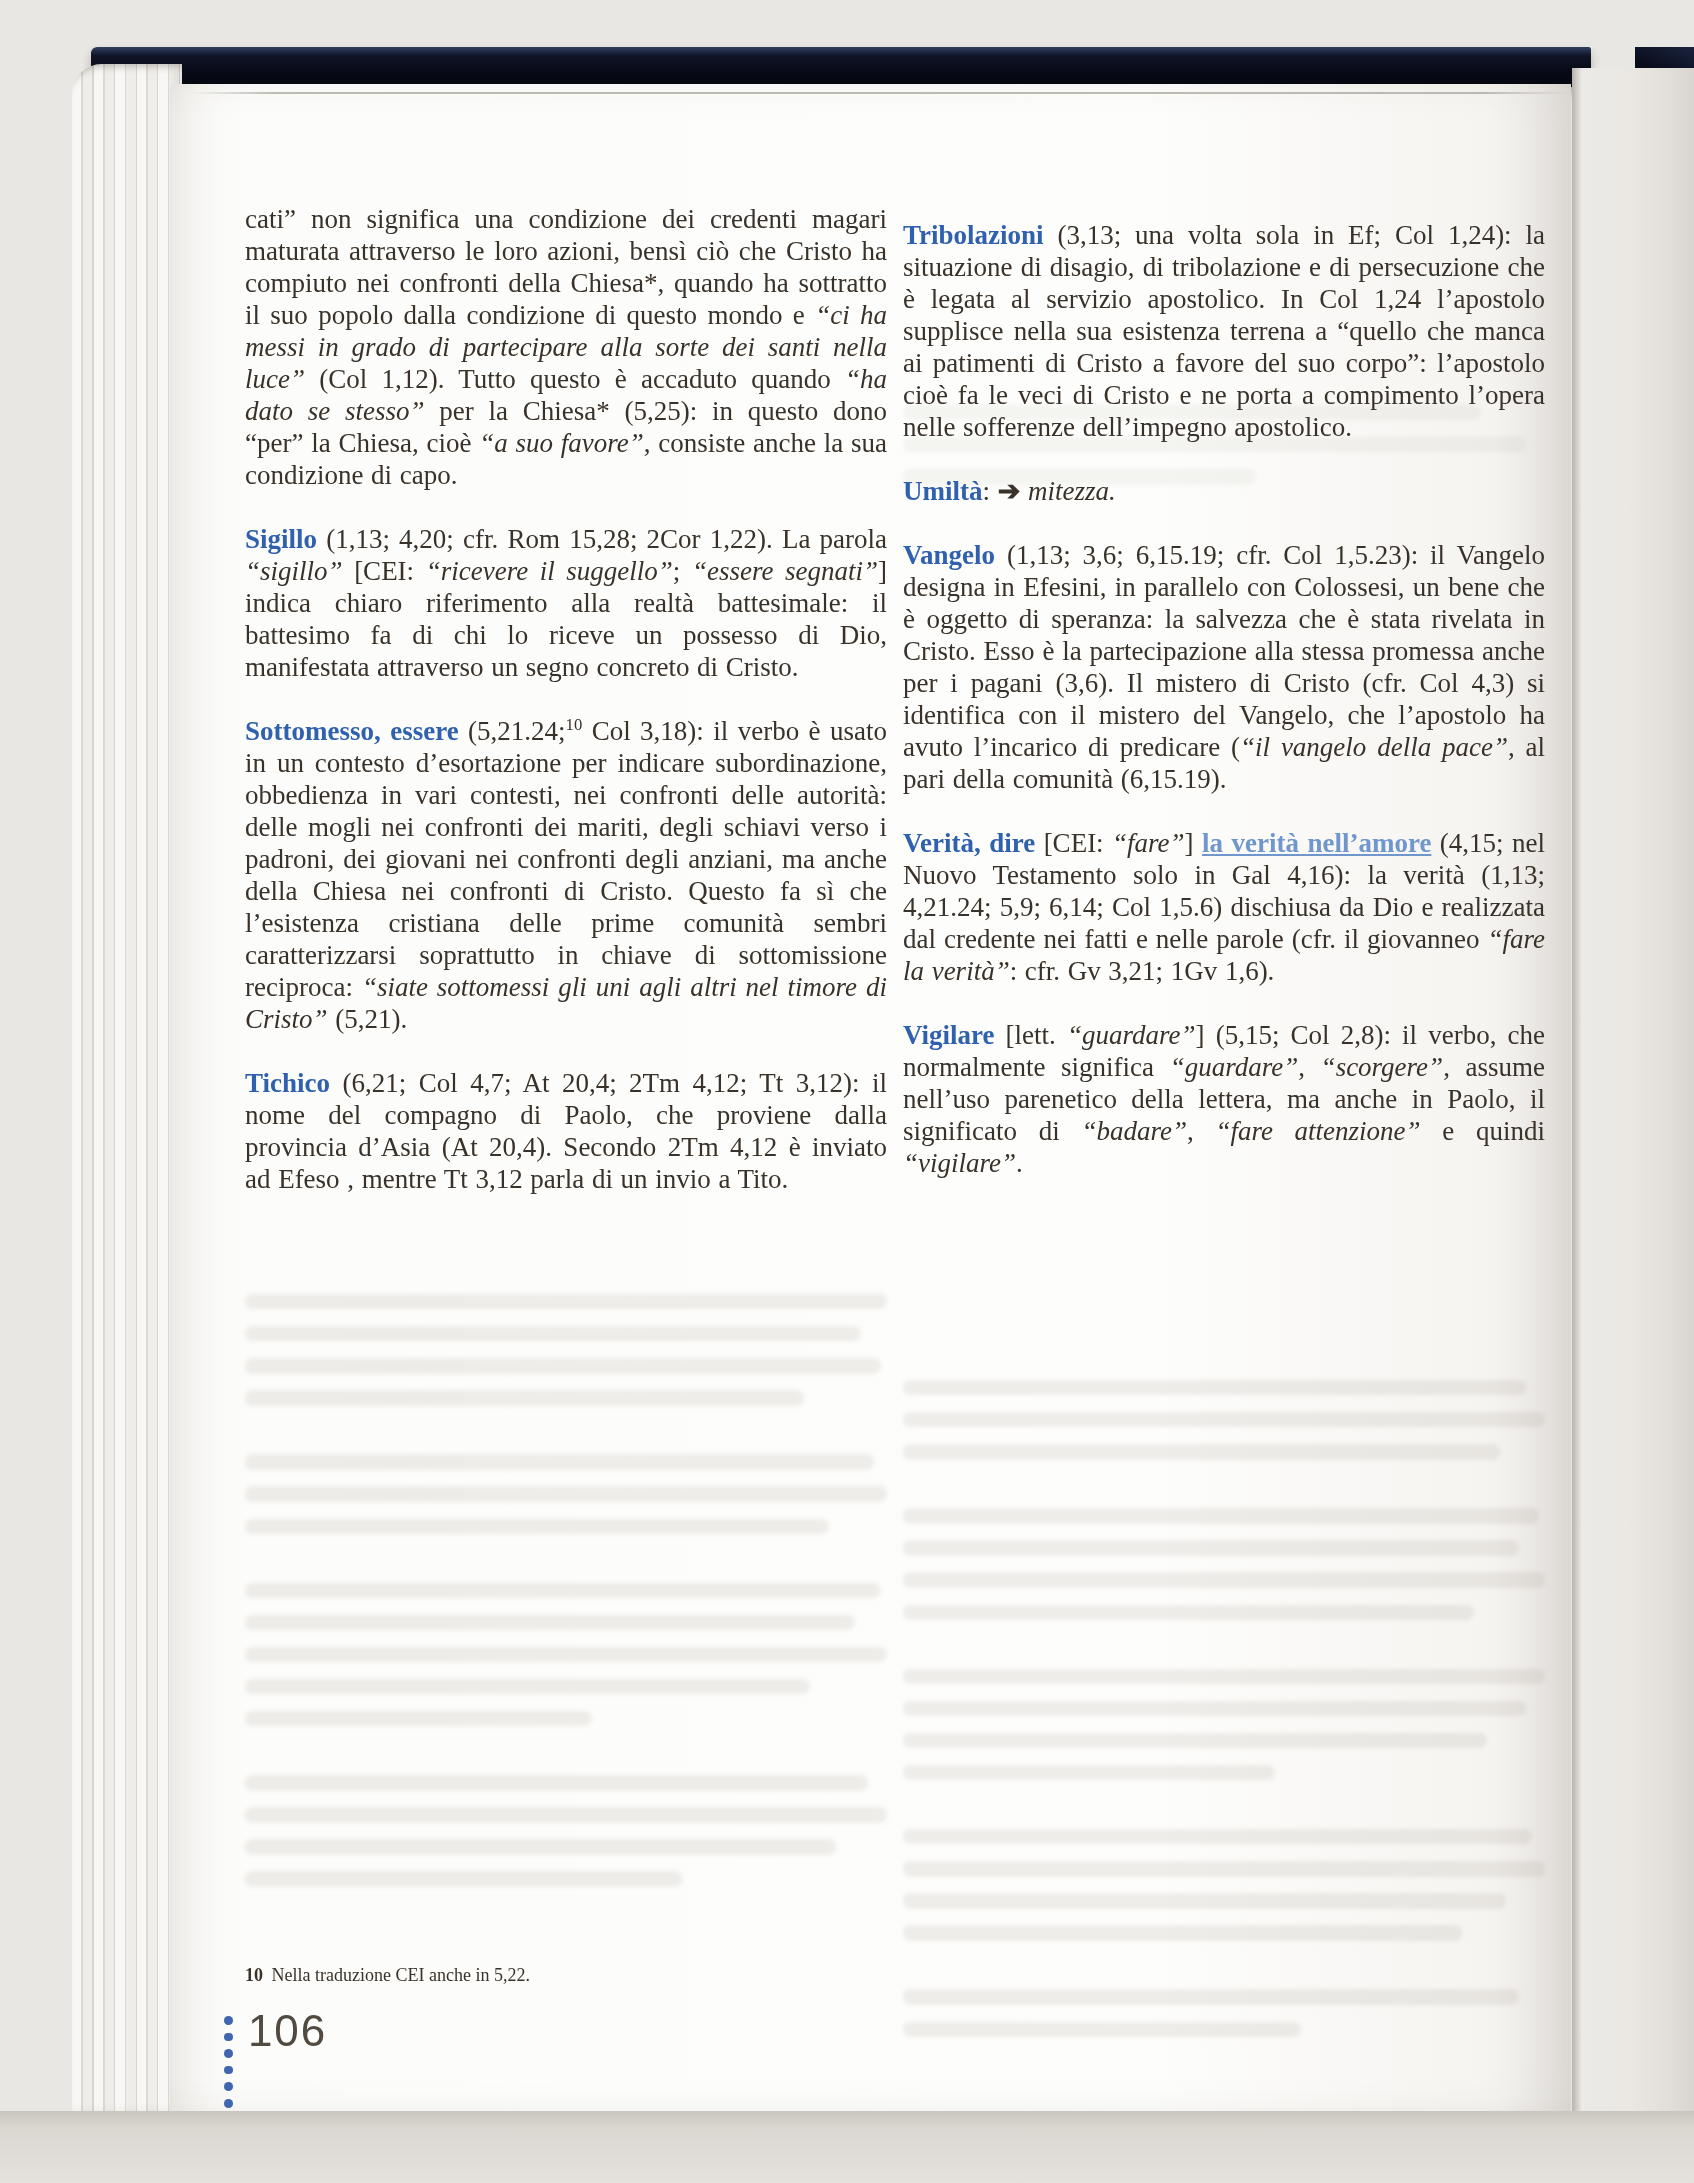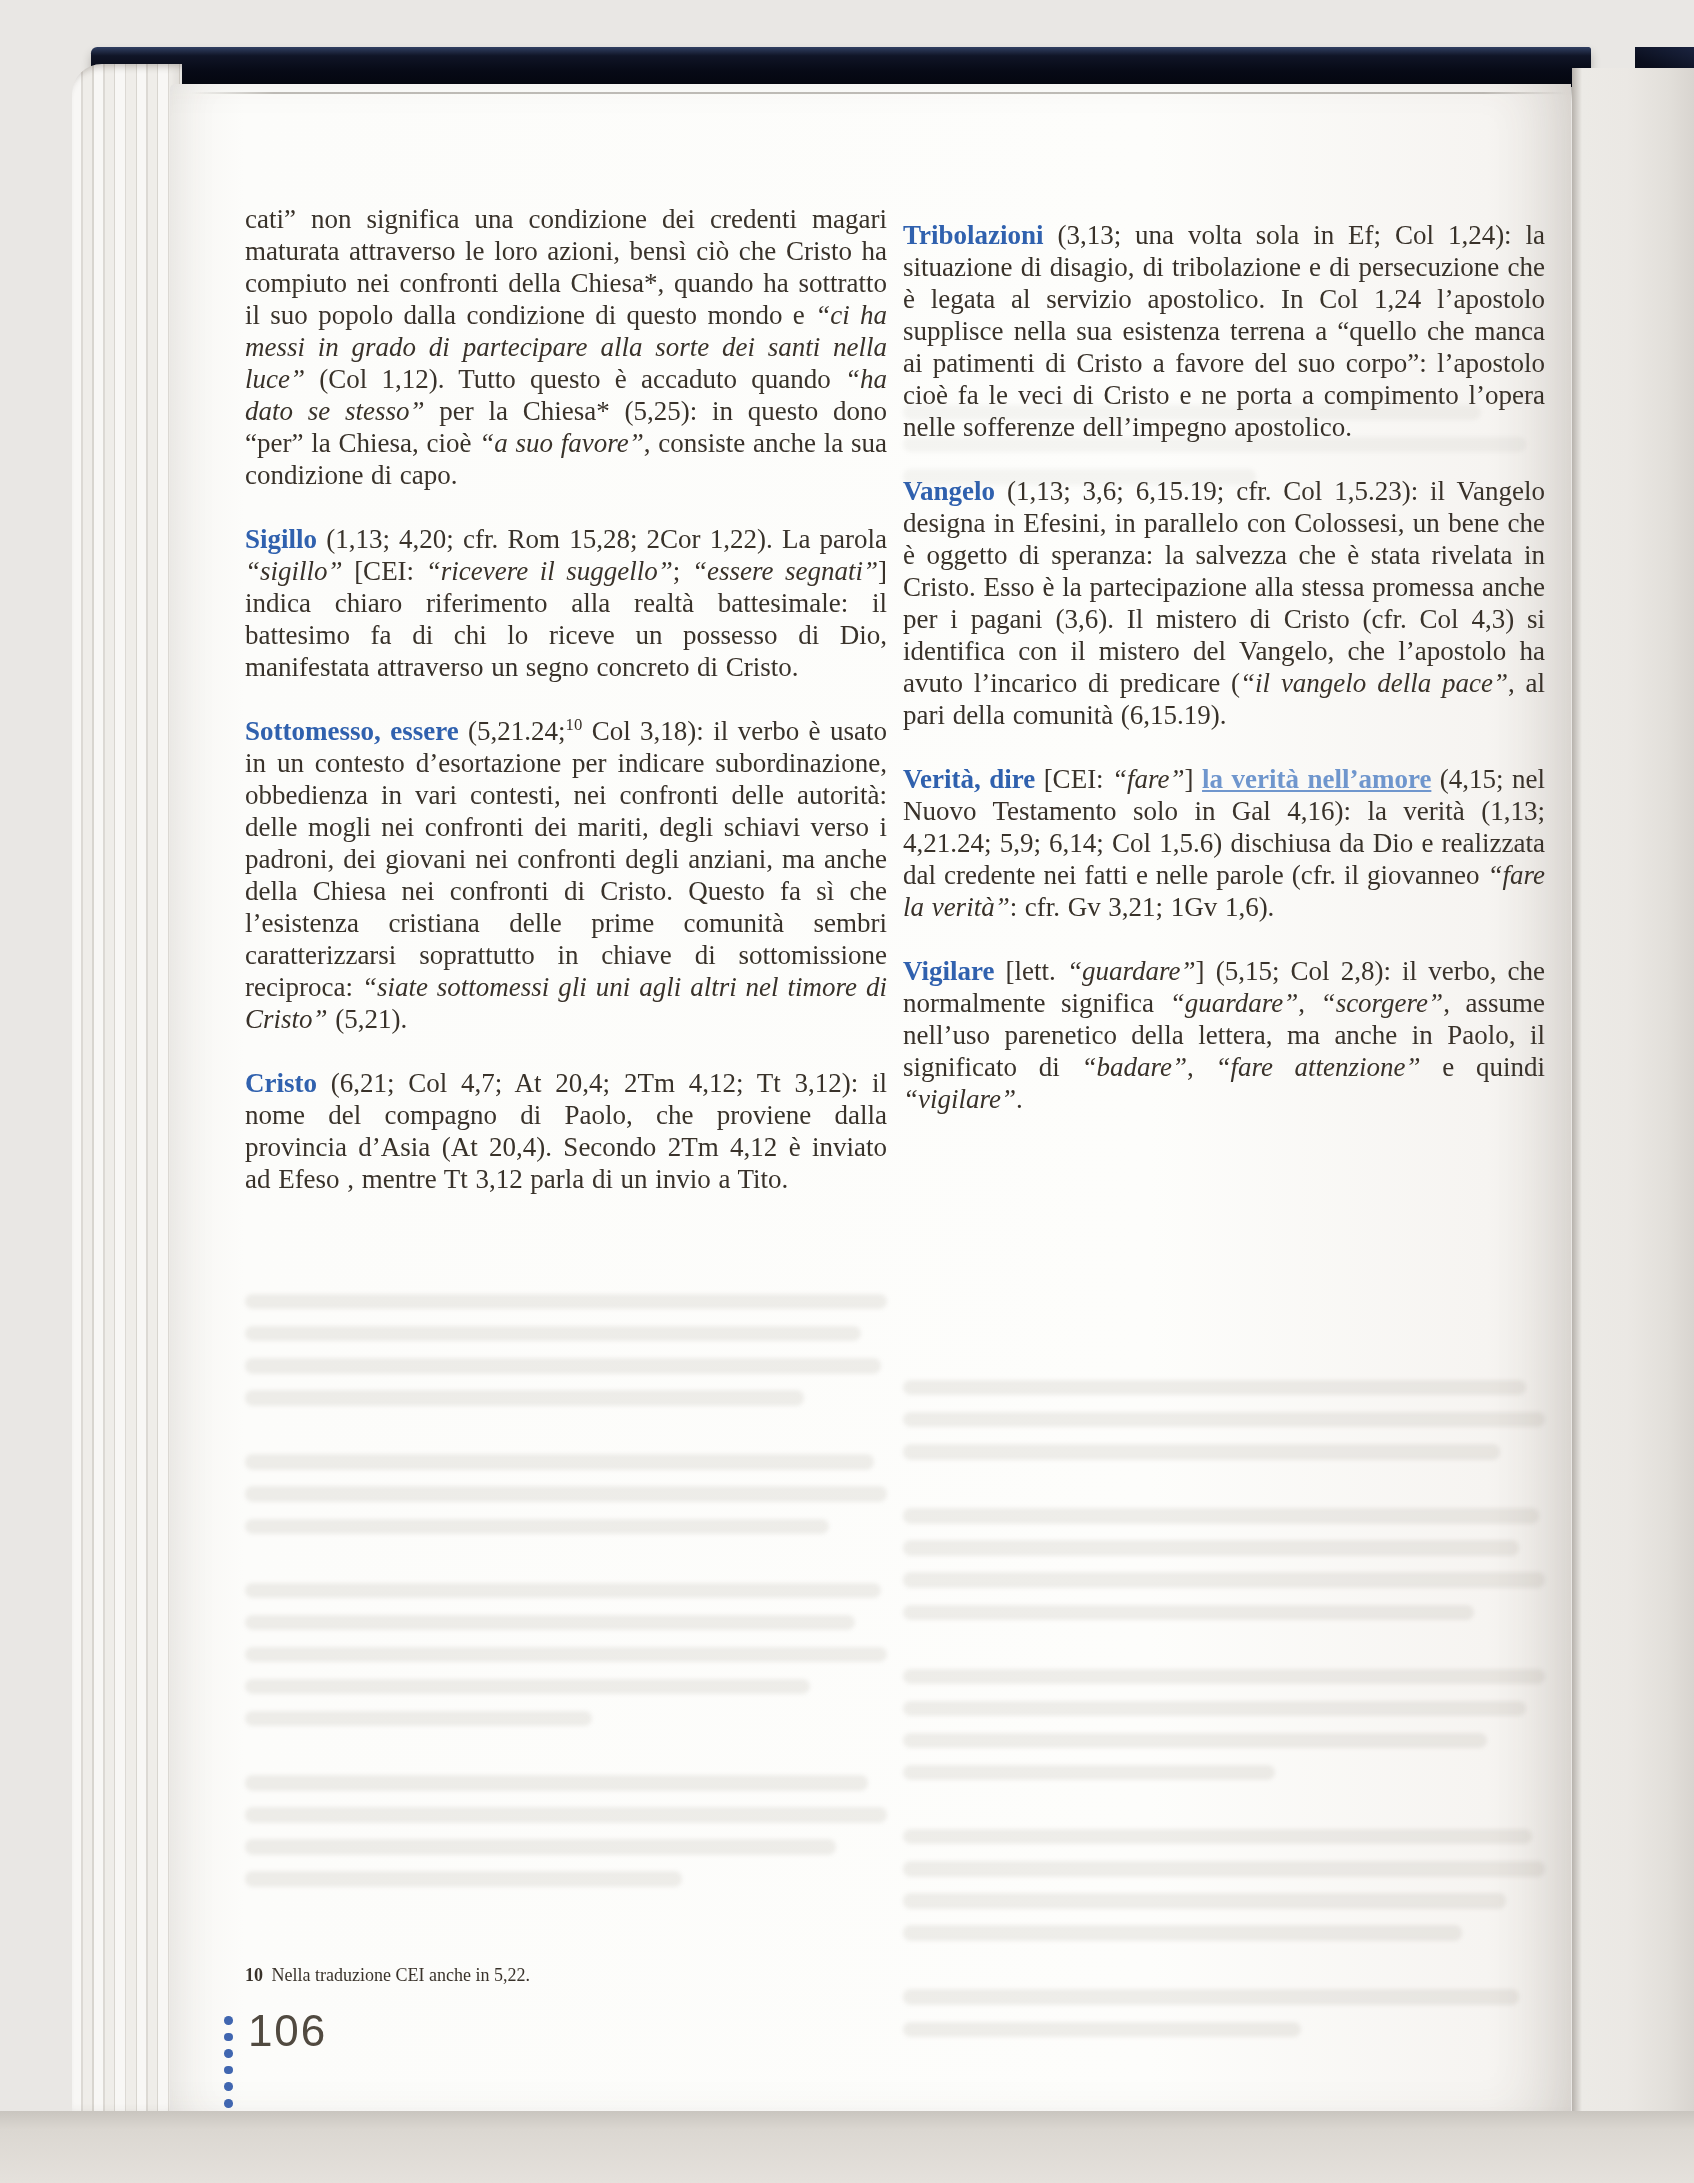--- a/index.html
+++ b/index.html
@@ -103,24 +103,25 @@
 
   <div class="facing-page"></div>
 
   <div class="main-page">
     <div class="page-top-edge"></div>
 
     <div class="col col-left" id="col-left">
         <p class="entry"><span class="rg">cati” non significa una condizione dei credenti magari maturata attraverso le loro azioni, bensì ciò che Cristo ha compiuto nei confronti della Chiesa*, quando ha sottratto il suo popolo dalla condizione di questo mondo e </span><span class="it">“ci ha messi in grado di partecipare alla sorte dei santi nella luce”</span><span class="rg"> (Col 1,12). Tutto questo è accaduto quando </span><span class="it">“ha dato se stesso”</span><span class="rg"> per la Chiesa* (5,25): in questo dono “per” la Chiesa, cioè </span><span class="it">“a suo favore”</span><span class="rg">, consiste anche la sua condizione di capo.</span></p>
         <p class="entry"><span class="hw">Sigillo</span><span class="rg"> (1,13; 4,20; cfr. Rom 15,28; 2Cor 1,22). La parola </span><span class="it">“sigillo”</span><span class="rg"> [CEI: </span><span class="it">“ricevere il suggello”</span><span class="rg">; </span><span class="it">“essere segnati”</span><span class="rg">] indica chiaro riferimento alla realtà battesimale: il battesimo fa di chi lo riceve un possesso di Dio, manifestata attraverso un segno concreto di Cristo.</span></p>
         <p class="entry"><span class="hw">Sottomesso, essere</span><span class="rg"> (5,21.24;</span><sup>10</sup><span class="rg"> Col 3,18): il verbo è usato in un contesto d’esortazione per indicare subordinazione, obbedienza in vari contesti, nei confronti delle autorità: delle mogli nei confronti dei mariti, degli schiavi verso i padroni, dei giovani nei confronti degli anziani, ma anche della Chiesa nei confronti di Cristo. Questo fa sì che l’esistenza cristiana delle prime comunità sembri caratterizzarsi soprattutto in chiave di sottomissione reciproca: </span><span class="it">“siate sottomessi gli uni agli altri nel timore di Cristo”</span><span class="rg"> (5,21).</span></p>
-        <p class="entry"><span class="hw">Cristo</span><span class="rg"> (6,21; Col 4,7; At 20,4; 2Tm 4,12; Tt 3,12): il nome del compagno di Paolo, che proviene dalla provincia d’Asia (At 20,4). Secondo 2Tm 4,12 è inviato ad Efeso , mentre Tt 3,12 parla di un invio a Tito.</span></p>
+        <p class="entry"><span class="hw">Tichico</span><span class="rg"> (6,21; Col 4,7; At 20,4; 2Tm 4,12; Tt 3,12): il nome del compagno di Paolo, che proviene dalla provincia d’Asia (At 20,4). Secondo 2Tm 4,12 è inviato ad Efeso , mentre Tt 3,12 parla di un invio a Tito.</span></p>
       </div>
     <div class="col col-right" id="col-right">
         <p class="entry"><span class="hw">Tribolazioni</span><span class="rg"> (3,13; una volta sola in Ef; Col 1,24): la situazione di disagio, di tribolazione e di persecuzione che è legata al servizio apostolico. In Col 1,24 l’apostolo supplisce nella sua esistenza terrena a “quello che manca ai patimenti di Cristo a favore del suo corpo”: l’apostolo cioè fa le veci di Cristo e ne porta a compimento l’opera nelle sofferenze dell’impegno apostolico.</span></p>
+        <p class="entry"><span class="hw">Umiltà</span><span class="rg">: </span><span class="b">➔ </span><span class="it">mitezza.</span></p>
         <p class="entry"><span class="hw">Vangelo</span><span class="rg"> (1,13; 3,6; 6,15.19; cfr. Col 1,5.23): il Vangelo designa in Efesini, in parallelo con Colossesi, un bene che è oggetto di speranza: la salvezza che è stata rivelata in Cristo. Esso è la partecipazione alla stessa promessa anche per i pagani (3,6). Il mistero di Cristo (cfr. Col 4,3) si identifica con il mistero del Vangelo, che l’apostolo ha avuto l’incarico di predicare (</span><span class="it">“il vangelo della pace”</span><span class="rg">, al pari della comunità (6,15.19).</span></p>
         <p class="entry"><span class="hw">Verità, dire</span><span class="rg"> [CEI: </span><span class="it">“fare”</span><span class="rg">] </span><span class="hwl">la verità nell’amore</span><span class="rg"> (4,15; nel Nuovo Testamento solo in Gal 4,16): la verità (1,13; 4,21.24; 5,9; 6,14; Col 1,5.6) dischiusa da Dio e realizzata dal credente nei fatti e nelle parole (cfr. il giovanneo </span><span class="it">“fare la verità”</span><span class="rg">: cfr. Gv 3,21; 1Gv 1,6).</span></p>
         <p class="entry"><span class="hw">Vigilare</span><span class="rg"> [lett. </span><span class="it">“guardare”</span><span class="rg">] (5,15; Col 2,8): il verbo, che normalmente significa </span><span class="it">“guardare”</span><span class="rg">, </span><span class="it">“scorgere”</span><span class="rg">, assume nell’uso parenetico della lettera, ma anche in Paolo, il significato di </span><span class="it">“badare”</span><span class="rg">, </span><span class="it">“fare attenzione”</span><span class="rg"> e quindi </span><span class="it">“vigilare”</span><span class="rg">.</span></p>
       </div>
 
     <div class="ghost ghost-faint" id="ghost-small" style="left:733px;top:321px;">
         <div class="ghost-line" style="width: 90%;"></div>
         <div class="ghost-line" style="width: 97%;"></div>
         <div class="ghost-line" style="width: 55%;"></div>
       </div>

